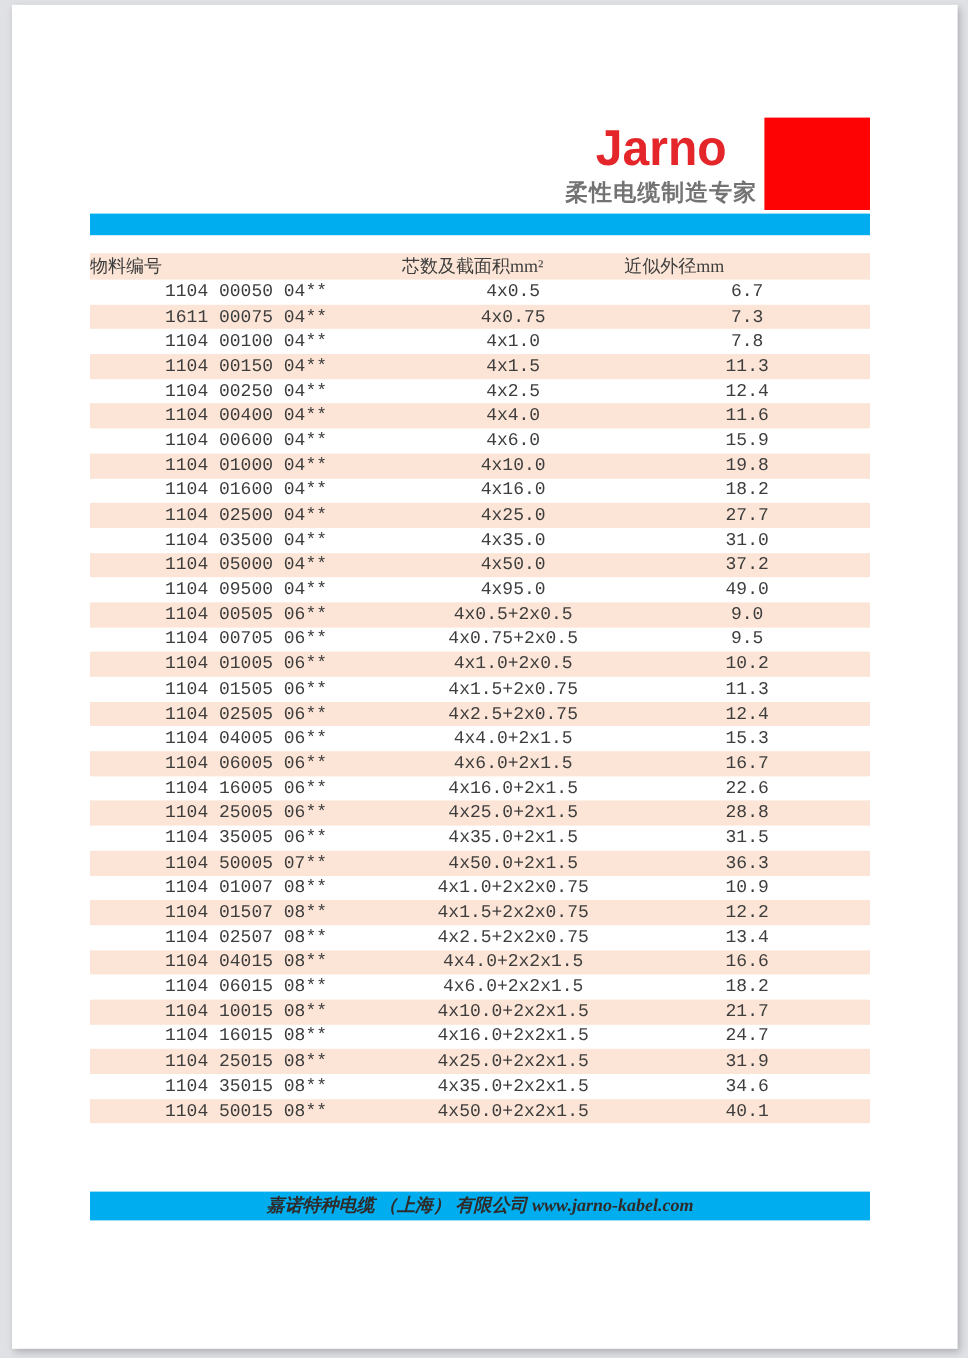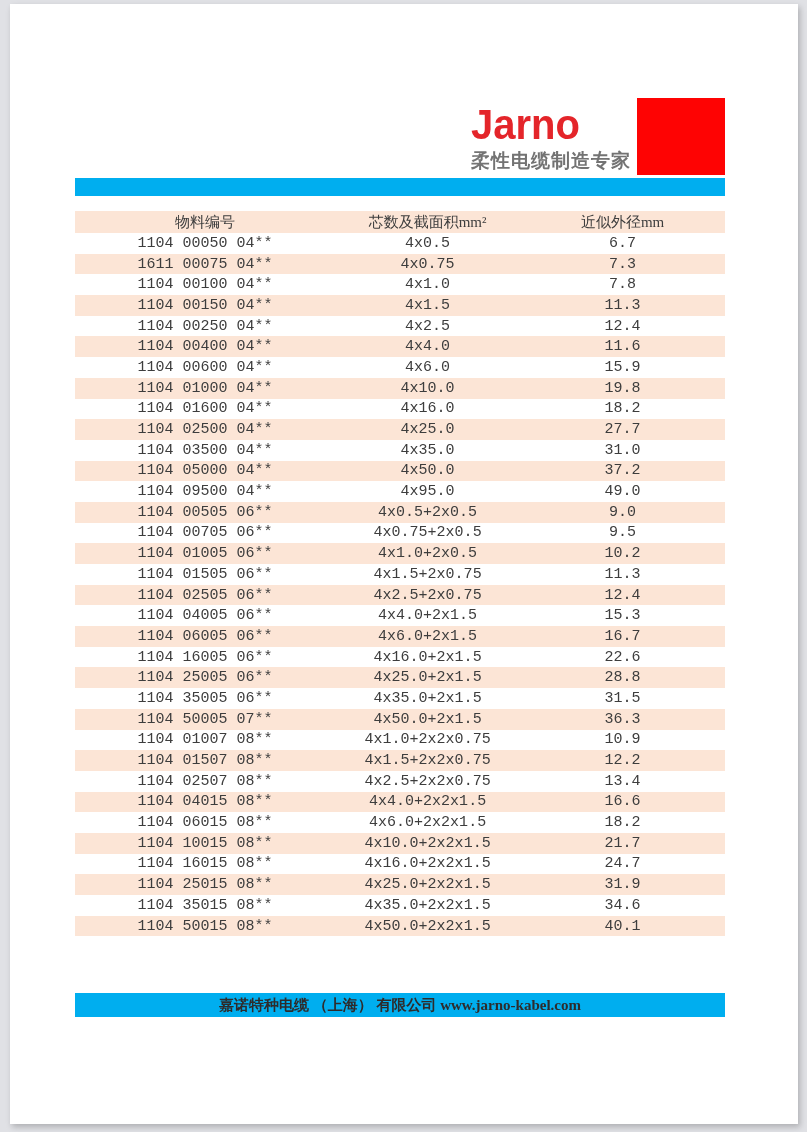--- a/index.html
+++ b/index.html
@@ -27,20 +27,21 @@
     width: 650px;
     height: 77px;
     display: flex;
     justify-content: flex-end;
     align-items: stretch;
   }
   .logo-text {
     display: flex;
     flex-direction: column;
     justify-content: flex-end;
+    align-items: center;
     padding-right: 6px;
     padding-bottom: 1px;
   }
   .brand-name {
     color: #e4252a;
     font-family: "Liberation Sans", sans-serif;
     font-weight: bold;
     font-size: 40px;
     line-height: 0.85;
     letter-spacing: 0px;
@@ -73,20 +74,21 @@
     position: absolute;
     left: 65px;
     top: 989px;
     width: 650px;
     height: 24px;
     background: #00aeef;
     text-align: center;
   }
   .footer-text {
     font-family: "Liberation Serif", "DejaVu Serif", serif;
+    font-style: italic;
     font-weight: bold;
     font-size: 15px;
     line-height: 24px;
     color: #2e2b2b;
     white-space: nowrap;
   }
   
   .product-table {
     position: absolute;
     left: 65px;
@@ -98,21 +100,21 @@
     color: #3d3d3d;
   }
   .product-table col.c1 { width: 40%; }
   .product-table col.c2 { width: 28.5%; }
   .product-table col.c3 { width: 31.5%; }
   .product-table th {
     background: #fce5d6;
     height: 22px;
     font-size: 15px;
     font-weight: normal;
-    text-align: center;
+    text-align: left;
     padding: 0;
     font-family: "Liberation Serif", "DejaVu Serif", serif;
     margin-left: 35px;
   }
   .product-table td {
     height: 20.7px;
     font-size: 15px;
     text-align: center;
     padding: 0;
     white-space: nowrap;

